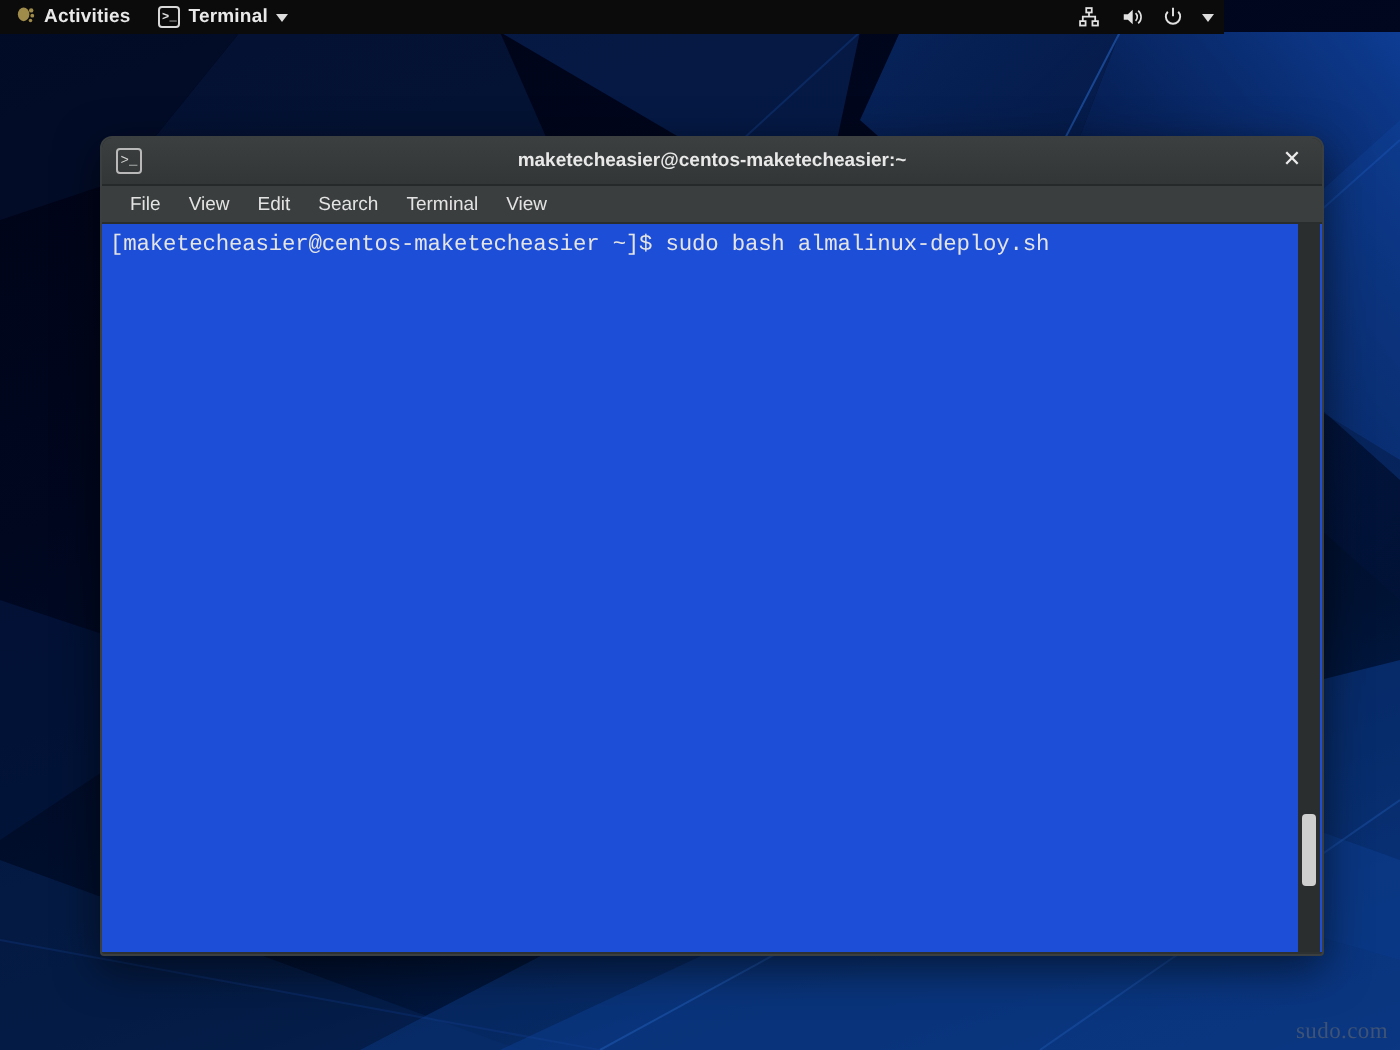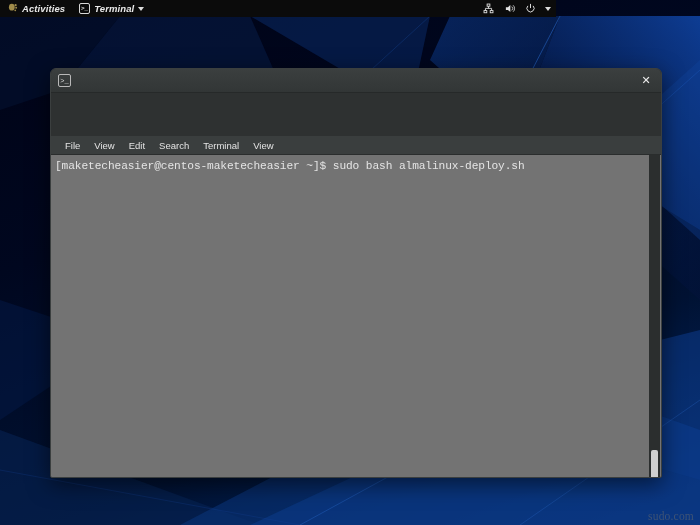--- a/index.html
+++ b/index.html
@@ -24,28 +24,27 @@
 
   .facet {
     position: absolute;
     pointer-events: none;
   }
 
   
   #topbar {
     position: absolute;
     left: 0; top: 0;
-    width: 556px; height: 17px;
+    width: 612px; height: 17px;
     background: #0b0b0b;
     display: flex;
     align-items: flex-end;
     color: #e6e6e6;
     font-size: 9.5px;
     z-index: 40;
-    font-style: italic;
   }
   #topbar-left {
     display: flex;
     align-items: center;
     height: 17px;
   }
   .tb-item {
     display: flex;
     align-items: center;
     gap: 4px;
@@ -162,33 +161,32 @@
     cursor: default;
   }
   #menubar {
     height: 19px;
     background: #3a3e3e;
     border-bottom: 1px solid #2a2d2d;
     display: flex;
     align-items: center;
     padding-left: 8px;
     gap: 2px;
-    margin-top: 43px;
   }
   .menu-item {
     font-size: 9.5px;
     color: #e3e3e3;
     padding: 2px 6px;
     border-radius: 2px;
     cursor: default;
   }
   #termbody {
     position: relative;
     height: calc(100% - 44px);
-    background: #737373;
+    background: #1d4ed8;
     padding: 4px 0 0 2px;
     overflow: hidden;
   }
   #termline {
     font-family: "Liberation Mono", monospace;
     font-size: 11.2px;
     line-height: 15px;
     color: #e4e4e4;
     white-space: pre;
     padding-left: 2px;
@@ -309,20 +307,21 @@
         </svg>
       </span>
       <span class="caret-dn"></span>
     </div>
   </div>
 
   <div id="termwin">
 
     <div id="titlebar">
       <span id="titlebar-icon">&gt;_</span>
+      <span id="titlebar-title">maketecheasier@centos-maketecheasier:~</span>
       <span id="close-btn">✕</span>
     </div>
 
     <div id="menubar">
       <span class="menu-item">File</span>
       <span class="menu-item">View</span>
       <span class="menu-item">Edit</span>
       <span class="menu-item">Search</span>
       <span class="menu-item">Terminal</span>
       <span class="menu-item">View</span>

